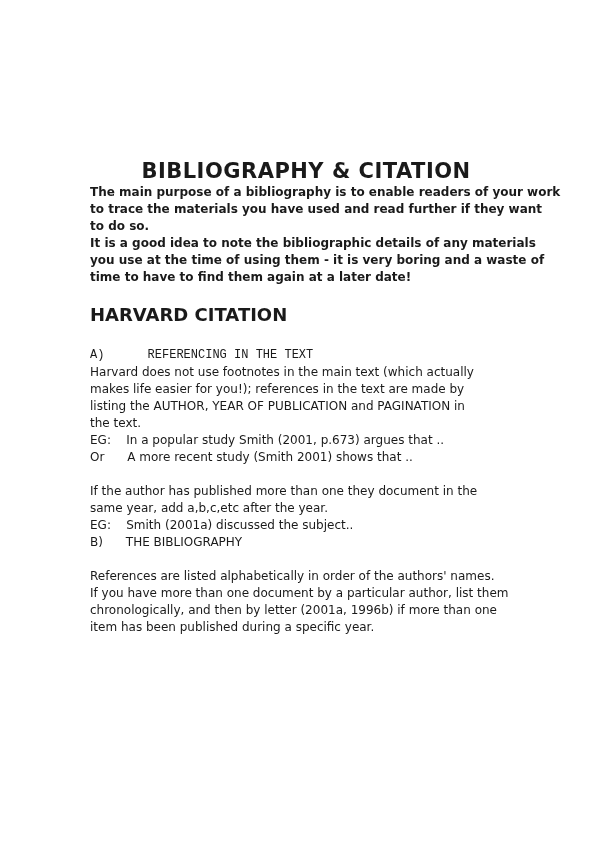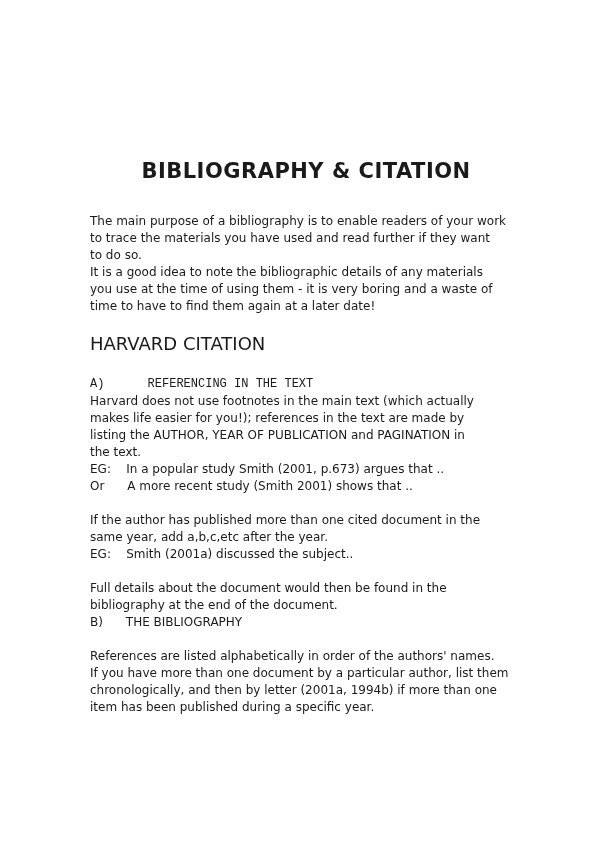--- a/index.html
+++ b/index.html
@@ -32,25 +32,25 @@
     text-align: center;
     letter-spacing: 0.5px;
     white-space: pre;
   }
   .body-text {
     font-size: 12px;
     line-height: 17px;
     white-space: pre;
   }
   .intro {
-    margin-top: 29px;
+    font-weight: bold;
   }
   .h1-heading {
     font-size: 18px;
-    font-weight: normal;
+    font-weight: bold;
     line-height: 24px;
     white-space: pre;
     margin-top: 17px;
   }
   .section-heading {
     margin-top: 20px;
     font-family: Liberation Mono, monospace;
   }
   .para-gap {
     margin-top: 17px;
@@ -77,28 +77,26 @@
 
     <div class="body-text section-heading">A)      REFERENCING IN THE TEXT</div>
 
     <div class="body-text">Harvard does not use footnotes in the main text (which actually
 makes life easier for you!); references in the text are made by
 listing the AUTHOR, YEAR OF PUBLICATION and PAGINATION in
 the text.
 EG:    In a popular study Smith (2001, p.673) argues that ..
 Or      A more recent study (Smith 2001) shows that ..</div>
 
-    <div class="body-text para-gap">If the author has published more than one cited document in the
+    <div class="body-text para-gap">If the author has published more than one they document in the
 same year, add a,b,c,etc after the year.
 EG:    Smith (2001a) discussed the subject..</div>
 
-    <div class="body-text para-gap">Full details about the document would then be found in the
-bibliography at the end of the document.</div>
 
     <div class="body-text section-b-heading">B)      THE BIBLIOGRAPHY</div>
 
     <div class="body-text para-gap">References are listed alphabetically in order of the authors' names.
 If you have more than one document by a particular author, list them
-chronologically, and then by letter (2001a, 1994b) if more than one
+chronologically, and then by letter (2001a, 1996b) if more than one
 item has been published during a specific year.</div>
 
   </div>
 </div>
 
 </body></html>

